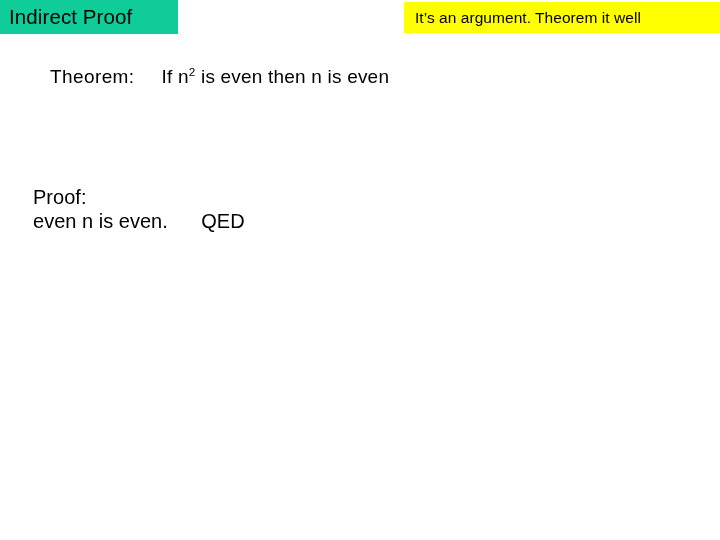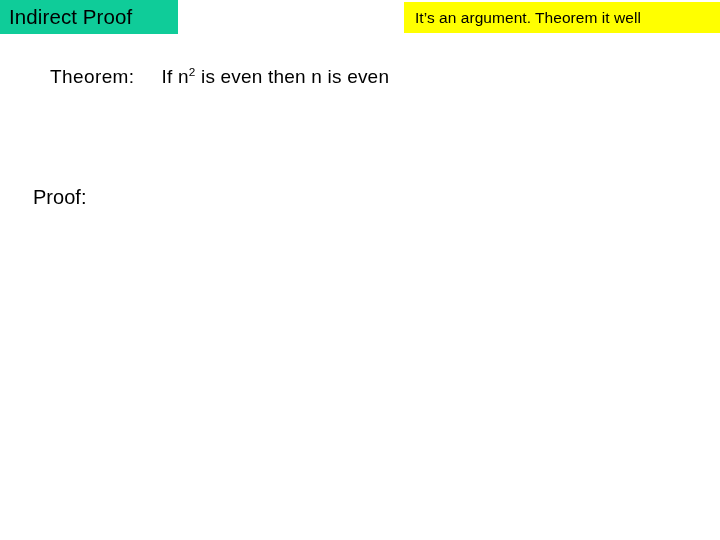--- a/index.html
+++ b/index.html
@@ -122,14 +122,15 @@
 
 </div>
 
 <div id="theorem-line">
   <span class="theorem-label">Theorem:</span><span class="theorem-gap"></span><span class="theorem-statement"><span>If n</span><sup>2</sup><span> is even then n is even</span></span>
 </div>
 
 <div id="proof-body">
   <div class="proof-line">Proof:</div>
   <div id="proof-lines">
+      <div class="proof-line"><span>even n is even.      QED</span></div>
     </div>
 </div>
 
 </body></html>

